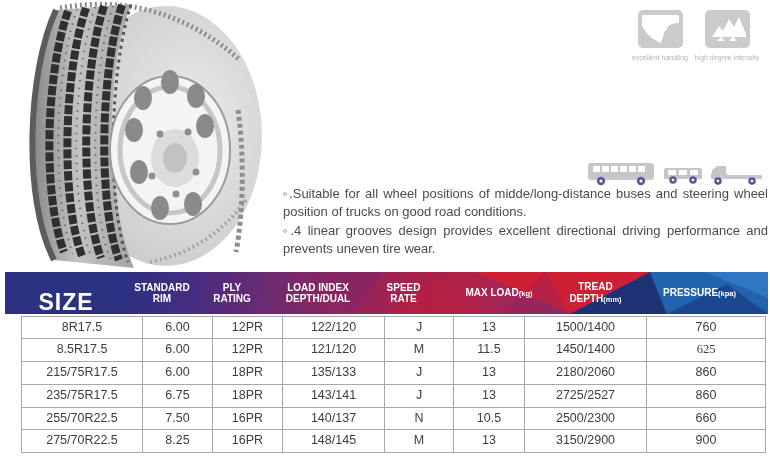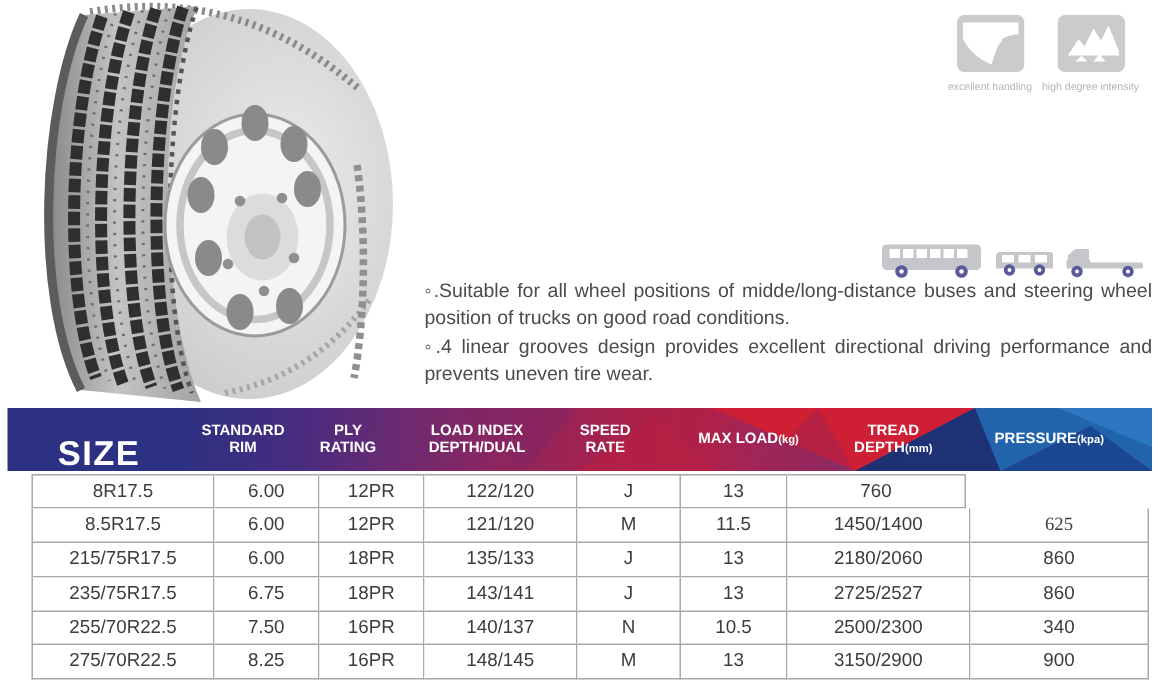--- a/index.html
+++ b/index.html
@@ -196,20 +196,21 @@
   </div>
 
   <div class="tbody">
       <div class="trow">
         <div class="tcell" style="width: 122px;">8R17.5</div>
         <div class="tcell" style="width: 70px;">6.00</div>
         <div class="tcell" style="width: 70px;">12PR</div>
         <div class="tcell" style="width: 102px;">122/120</div>
         <div class="tcell" style="width: 69px;">J</div>
         <div class="tcell" style="width: 71px;">13</div>
+        <div class="tcell" style="width: 122px;">1500/1400</div>
         <div class="tcell" style="width: 119px;">760</div>
       </div>
       <div class="trow">
         <div class="tcell" style="width: 122px;">8.5R17.5</div>
         <div class="tcell" style="width: 70px;">6.00</div>
         <div class="tcell" style="width: 70px;">12PR</div>
         <div class="tcell" style="width: 102px;">121/120</div>
         <div class="tcell" style="width: 69px;">M</div>
         <div class="tcell" style="width: 71px;">11.5</div>
         <div class="tcell" style="width: 122px;">1450/1400</div>
@@ -236,21 +237,21 @@
         <div class="tcell" style="width: 119px;">860</div>
       </div>
       <div class="trow">
         <div class="tcell" style="width: 122px;">255/70R22.5</div>
         <div class="tcell" style="width: 70px;">7.50</div>
         <div class="tcell" style="width: 70px;">16PR</div>
         <div class="tcell" style="width: 102px;">140/137</div>
         <div class="tcell" style="width: 69px;">N</div>
         <div class="tcell" style="width: 71px;">10.5</div>
         <div class="tcell" style="width: 122px; text-align: center;">2500/2300</div>
-        <div class="tcell" style="width: 119px;">340</div>
+        <div class="tcell" style="width: 119px;">660</div>
       </div>
       <div class="trow">
         <div class="tcell" style="width: 122px; text-align: center;">275/70R22.5</div>
         <div class="tcell" style="width: 70px;">8.25</div>
         <div class="tcell" style="width: 70px;">16PR</div>
         <div class="tcell" style="width: 102px;">148/145</div>
         <div class="tcell" style="width: 69px;">M</div>
         <div class="tcell" style="width: 71px;">13</div>
         <div class="tcell" style="width: 122px;">3150/2900</div>
         <div class="tcell" style="width: 119px;">900</div>

